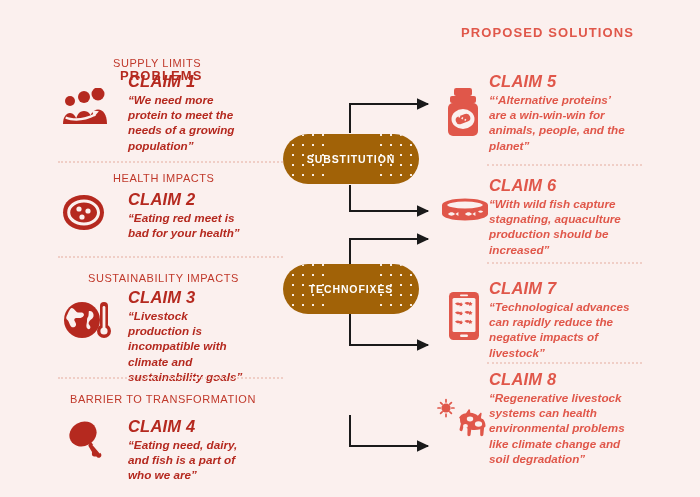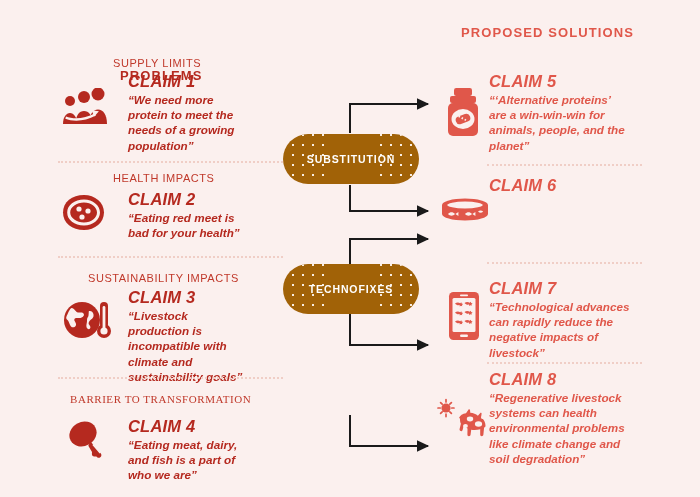--- a/index.html
+++ b/index.html
@@ -153,35 +153,35 @@
     </svg>
   </div>
 
   <div class="abs claim-left" style="left:128px;top:289px;width:122px;">
     <div class="claim-title">CLAIM 3</div>
     <div class="claim-body">“Livestock production is incompatible with climate and sustainability goals”</div>
   </div>
 
   <div class="abs sep" style="left:58px;top:377px;width:225px;"></div>
 
-  <div class="abs cat-label" style="left:70px;top:393px;font-family:Liberation Serif, serif;">BARRIER TO TRANSFORMATION</div>
+  <div class="abs cat-label" style="left:70px;top:393px;">BARRIER TO TRANSFORMATION</div>
 
   <div class="abs icon" style="left:66px;top:419px;">
     <svg width="44" height="40" viewBox="0 0 44 40">
       <g fill="#b5291f">
         <ellipse cx="17" cy="15" rx="14" ry="12" transform="rotate(-28 17 15)"></ellipse>
         <path d="M24.5 22.5l10 11.5c1.4 1.6 1.1 3.3-.2 4.3-1.3 1-3 .6-3.9-.8l-2 .1c-1.5.1-2.6-1-2.5-2.5l.1-2.1-3.7-6.2z"></path>
       </g>
       <path d="M27 25.5l7.3 8.4" stroke="#fbf0ee" stroke-width="1.6" fill="none"></path>
     </svg>
   </div>
 
   <div class="abs claim-left" style="left:128px;top:418px;width:122px;">
     <div class="claim-title">CLAIM 4</div>
-    <div class="claim-body">“Eating meat, dairy, and fish is a part of who we are”</div>
+    <div class="claim-body">“Eating need, dairy, and fish is a part of who we are”</div>
   </div>
 
   <svg class="arrow-svg" width="700" height="497">
     <defs>
       <marker id="ah" markerWidth="7" markerHeight="7" refX="5.6" refY="3.2" orient="auto" markerUnits="strokeWidth">
         <path d="M0,0.3 L6.2,3.2 L0,6.1 z" fill="#1a1a1a"></path>
       </marker>
     </defs>
     <g stroke="#1a1a1a" stroke-width="2" fill="none" marker-end="url(#ah)">
 
@@ -247,20 +247,21 @@
       <g fill="#fbf0ee">
         <path d="M9 18c2-2.2 5-2.2 7 0-2 2.2-5 2.2-7 0zM16.4 18l3-2v4z"></path>
         <path d="M26 18c2-2.2 5-2.2 7 0-2 2.2-5 2.2-7 0zM33.4 18l3-2v4z"></path>
         <path d="M39 15.6c1.5-1.6 3.7-1.6 5.2 0-1.5 1.6-3.7 1.6-5.2 0z"></path>
       </g>
     </svg>
   </div>
 
   <div class="abs claim-right" style="left:489px;top:177px;width:152px;">
     <div class="claim-title">CLAIM 6</div>
+    <div class="claim-body">“With wild fish capture stagnating, aquaculture production should be increased”</div>
   </div>
 
   <div class="abs sep" style="left:487px;top:262px;width:155px;"></div>
 
   <div class="abs icon" style="left:445px;top:290px;">
     <svg width="38" height="52" viewBox="0 0 38 52">
       <rect x="4" y="2" width="30" height="48" rx="4.5" fill="#e0574a"></rect>
       <rect x="7.5" y="8" width="23" height="34" rx="1.5" fill="#fbf0ee"></rect>
       <rect x="15" y="44.5" width="8" height="2.4" rx="1.2" fill="#fbf0ee"></rect>
       <rect x="15" y="4.6" width="8" height="1.6" rx=".8" fill="#fbf0ee"></rect>

